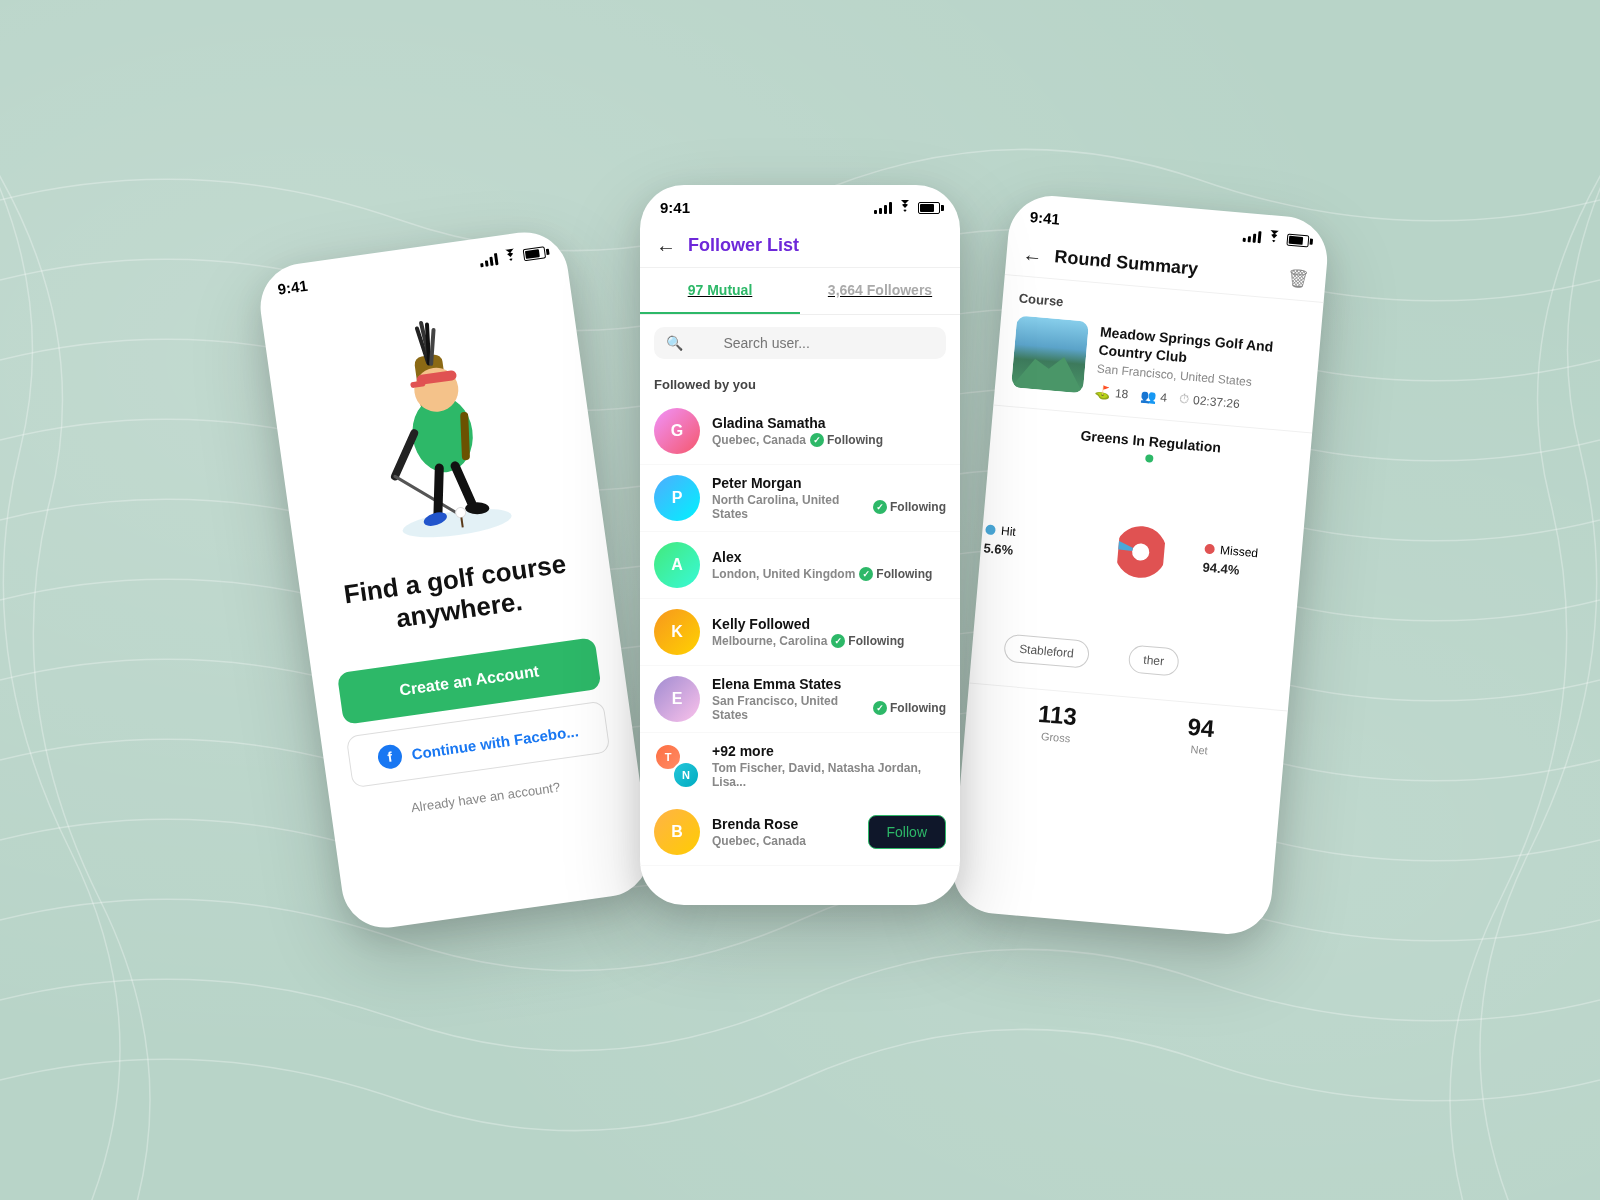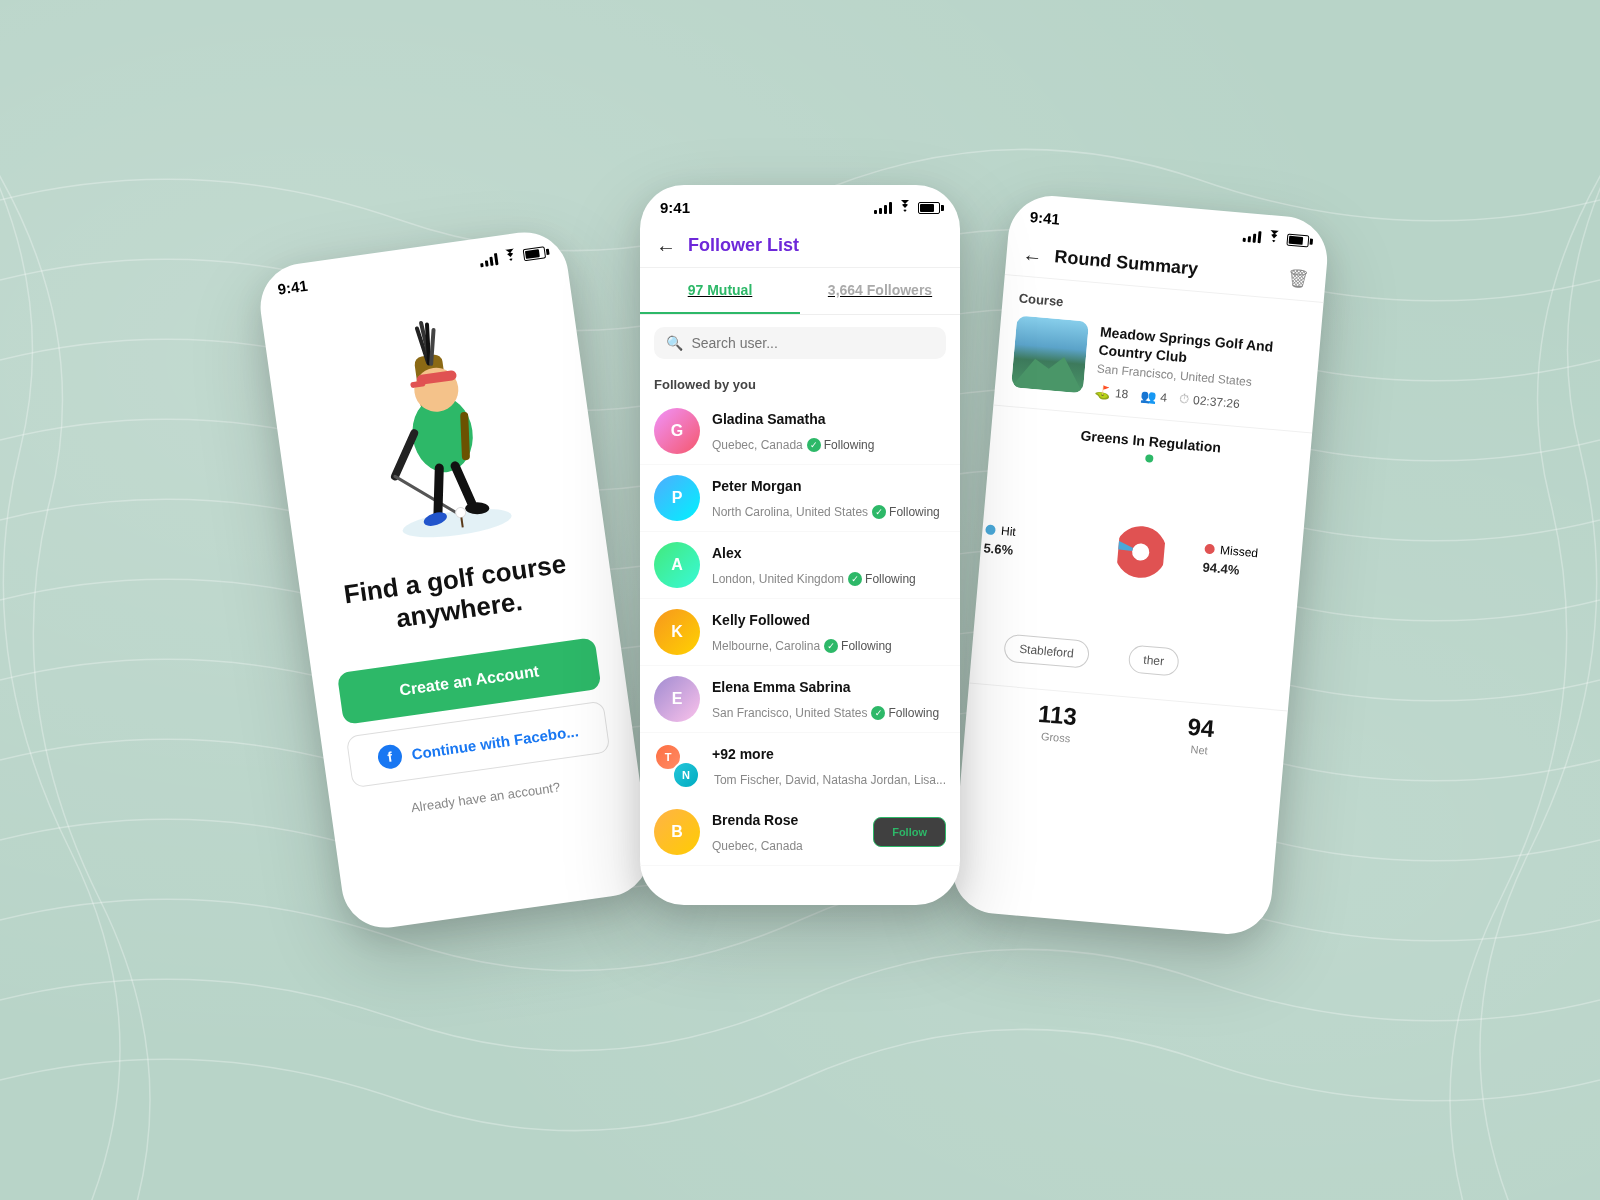--- a/index.html
+++ b/index.html
@@ -286,20 +286,21 @@
 
     .search-icon-svg { color: #aaa; font-size: 14px; }
 
     .search-input {
       border: none;
       background: transparent;
       font-size: 14px;
       color: #999;
       outline: none;
       width: 100%;
+      margin-left: 32px;
     }
 
     .section-label {
       font-size: 13px;
       font-weight: 600;
       color: #444;
       padding: 6px 14px;
     }
 
     .follower-item {
@@ -329,21 +330,22 @@
       font-weight: 700;
       color: #111;
     }
 
     .follower-location {
       font-size: 12px;
       color: #888;
       display: flex;
       align-items: center;
       gap: 4px;
-      margin-top: 11px;
+      margin-top: 2px;
+      font-weight: bold;
     }
 
     .following-badge {
       display: flex;
       align-items: center;
       gap: 3px;
       font-size: 12px;
       color: #555;
     }
 
@@ -381,24 +383,24 @@
       position: absolute;
       overflow: hidden;
     }
     .mini-av:nth-child(1) { top: 0; left: 0; }
     .mini-av:nth-child(2) { bottom: 0; right: 0; }
 
     .follow-btn {
       padding: 8px 18px;
       border: 1.5px solid #2db868;
       border-radius: 8px;
-      background: #404040;
+      background: #0f172a;
       color: #2db868;
-      font-size: 11px;
-      font-weight: 700;
+      font-size: 14px;
+      font-weight: 400;
       cursor: pointer;
     }
 
     
     .phone-right .phone-content {
       height: calc(100% - 50px);
       overflow: hidden;
     }
 
     .round-header {
@@ -809,21 +811,21 @@
             </div>
           </div>
         </div>
       </div>
 
       <div class="follower-item">
         <div class="avatar av-elena">
           <span class="avatar-letter">E</span>
         </div>
         <div class="follower-info">
-          <div class="follower-name">Elena Emma Sabrina</div>
+          <div class="follower-name">Elena Emma States</div>
           <div class="follower-location">
             <span>San Francisco, United States</span>
             <div class="following-badge">
               <div class="check-circle">✓</div>
               <span>Following</span>
             </div>
           </div>
         </div>
       </div>
 

